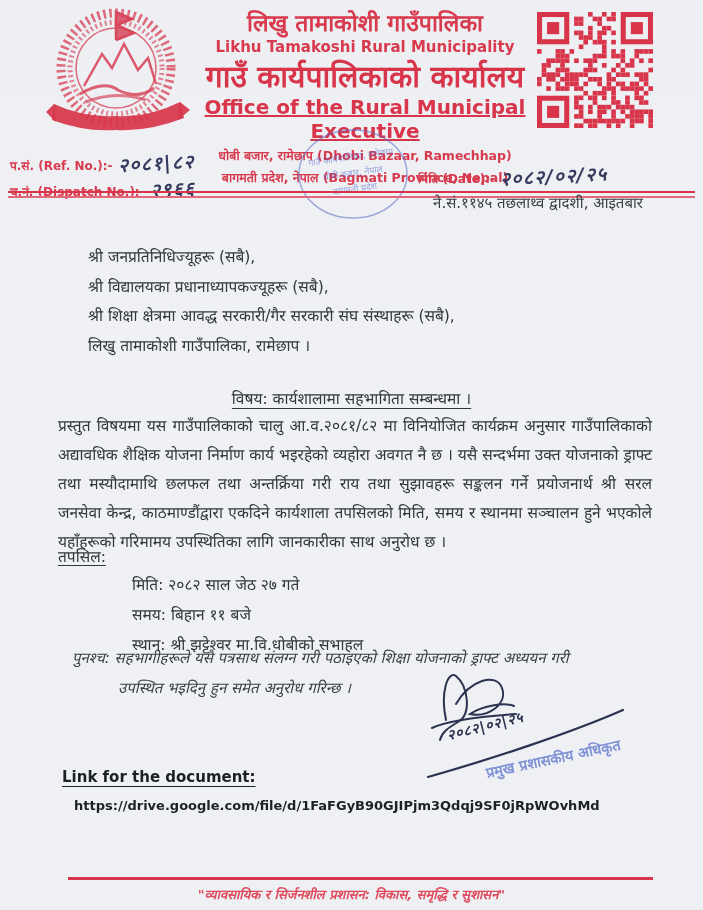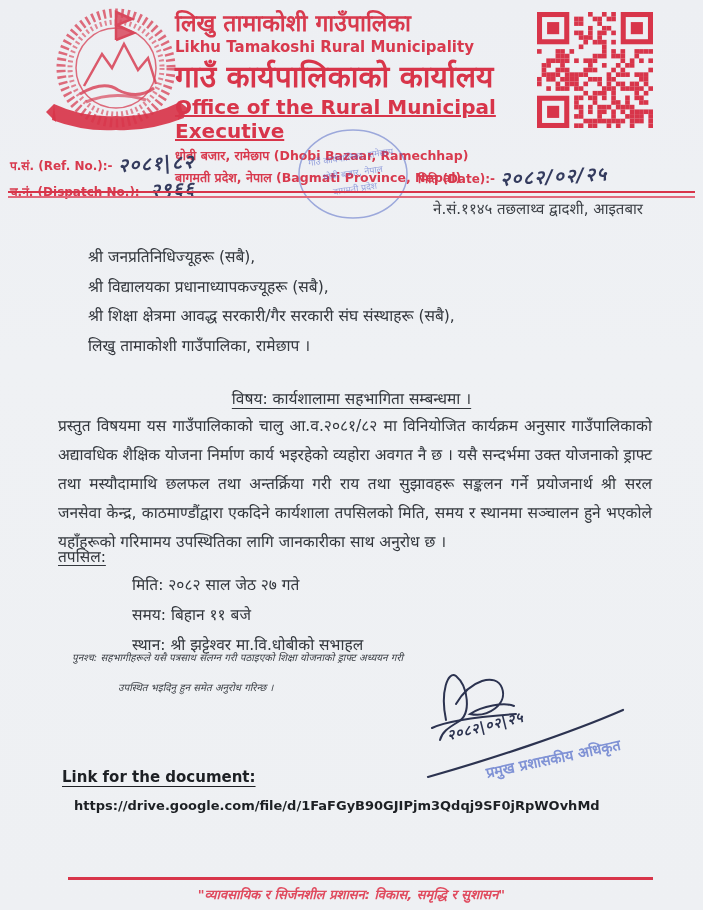--- a/index.html
+++ b/index.html
@@ -11,56 +11,56 @@
     position:relative;
     width:703px;height:910px;
     margin:0 auto;
     background:linear-gradient(180deg,#edeff3 0%,#eff1f4 40%,#eef0f3 100%);
     overflow:hidden;
     color:#2e3238;
   }
   
   .emblem{position:absolute;left:44px;top:6px;width:148px;height:130px;}
   .qr{position:absolute;left:534px;top:12px;width:122px;height:116px;}
-  .head-center{position:absolute;left:175px;top:10px;width:380px;text-align:left;}
+  .head-center{position:absolute;left:175px;top:10px;width:380px;text-align:center;}
   .h-np1{font-size:23px;font-weight:bold;color:#d83a4e;line-height:27px;}
   .h-en1{font-size:15px;font-weight:bold;color:#d83a4e;line-height:20px;}
   .h-np2{font-size:30px;font-weight:bold;color:#d8354a;line-height:36px;margin-top:2px;}
   .h-en2{font-size:20px;font-weight:bold;color:#d8354a;line-height:24px;text-decoration:underline;}
   .h-addr{font-size:12.5px;font-weight:bold;color:#d83a4e;line-height:19px;margin-top:3px;}
   
   .meta-label{font-size:12px;font-weight:bold;color:#d83a4e;}
   .handwritten{
     font-size:19px;color:#343b5e;letter-spacing:1.5px;
     display:inline-block;transform:rotate(-3deg);font-style:italic;font-weight:bold;
   }
   .ref-row{position:absolute;left:10px;top:150px;}
   .dispatch-row{position:absolute;left:10px;top:176px;}
   .date-row{position:absolute;left:418px;top:163px;}
   .rule-double{
     position:absolute;left:8px;right:8px;top:191px;height:3px;
     border-top:2px solid #d8354a;border-bottom:2px solid #e2687a;
   }
-  .nesam{position:absolute;right:60px;top:198px;font-size:15px;color:#3a3e44;}
+  .nesam{position:absolute;right:60px;top:192px;font-size:15px;color:#3a3e44;}
   .recv-stamp{position:absolute;left:294px;top:124px;width:118px;height:100px;opacity:.55;}
   
   .recipients{position:absolute;left:88px;top:243px;font-size:15.5px;line-height:29.5px;color:#33373d;}
   .subject{
     position:absolute;left:0;top:387px;width:100%;text-align:center;
     font-size:15.5px;color:#33373d;
   }
   .subject span{text-decoration:underline;text-underline-offset:4px;}
   .body-par{
     position:absolute;left:58px;top:412px;width:594px;
     font-size:15.5px;line-height:29px;text-align:justify;color:#33373d;
   }
   .tapasil{position:absolute;left:58px;top:545px;font-size:15.5px;color:#33373d;
     text-decoration:underline;text-underline-offset:3px;text-align:right;}
   .schedule{position:absolute;left:105px;top:570px;font-size:15.5px;line-height:30px;color:#33373d;margin-left:27px;}
-  .ps{position:absolute;left:72px;top:643px;font-size:10px;font-style:italic;color:#3a3e44;line-height:30px;}
+  .ps{position:absolute;left:72px;top:643px;font-size:15px;font-style:italic;color:#3a3e44;line-height:30px;}
   .ps .l2{margin-left:46px;}
   
   .sig-svg{position:absolute;left:418px;top:662px;width:215px;height:125px;}
   .sig-date{
     position:absolute;left:446px;top:716px;font-size:14px;color:#2c3350;
     transform:rotate(-14deg);letter-spacing:1px;font-style:italic;font-weight:bold;
   }
   .sig-stamp-title{
     position:absolute;left:438px;top:748px;width:230px;text-align:center;
     font-size:14.5px;font-weight:bold;color:#7488d2;transform:rotate(-12deg);opacity:.9;

